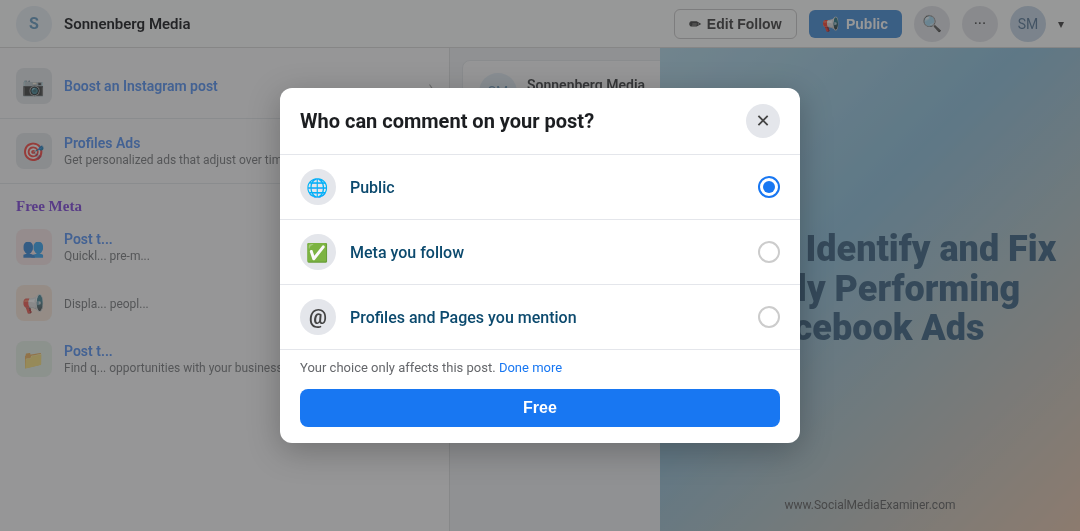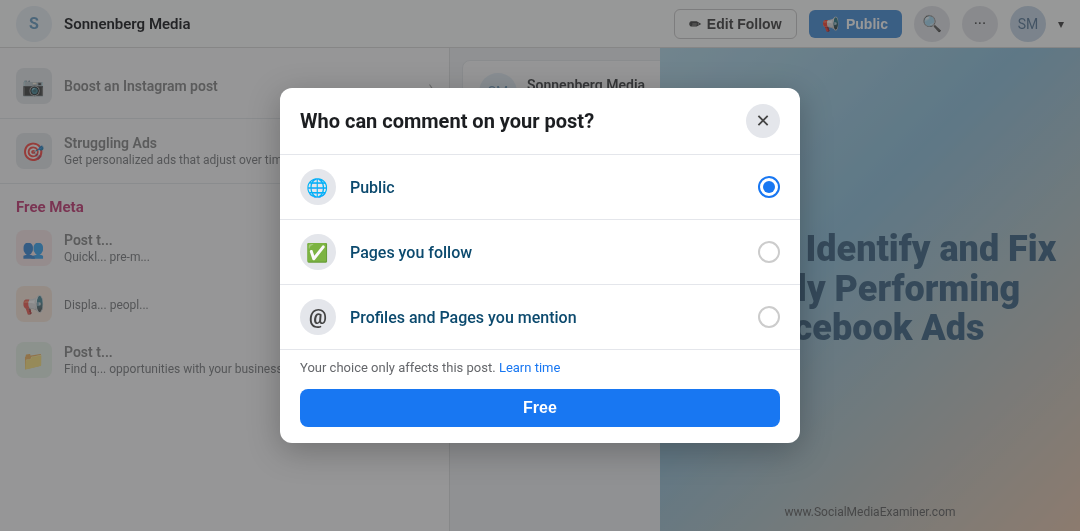--- a/index.html
+++ b/index.html
@@ -89,27 +89,28 @@
       padding: 10px 16px; gap: 12px;
       cursor: pointer;
     }
     .sidebar-icon {
       width: 36px; height: 36px;
       background: #e4e6eb; border-radius: 8px;
       display: flex; align-items: center; justify-content: center;
       font-size: 18px; color: #555; flex-shrink: 0;
     }
     .sidebar-text { flex: 1; }
-    .sidebar-title { font-size: 14px; font-weight: 600; color: #737373; }
+    .sidebar-title { font-size: 14px; font-weight: 600; color: #3b82f6; }
     .sidebar-sub { font-size: 12px; color: #65676b; margin-top: 2px; }
     .sidebar-arrow { color: #999; font-size: 16px; }
     .sidebar-divider { border: none; border-top: 1px solid #e4e6eb; margin: 4px 0; }
     .sidebar-section-title {
-      font-size: 15px; font-weight: 700; color: #be185d;
+      font-size: 15px; font-weight: 700; color: #6d28d9;
       padding: 10px 16px 4px;
+      font-family: Liberation Serif, serif;
     }
 
     
     .right-feed {
       flex: 1;
       background: #f0f2f5;
       padding: 12px;
       overflow: hidden;
       position: relative;
     }
@@ -141,21 +142,21 @@
       background: linear-gradient(135deg, #a8d4e8 0%, #7bb8d8 40%, #e8c0a0 100%);
       display: flex; align-items: center; justify-content: center;
       flex-direction: column;
     }
     .ad-headline {
       font-size: 36px; font-weight: 900; color: #1a4a6e;
       text-align: center; line-height: 1.1;
       padding: 20px;
     }
     .ad-url {
-      position: absolute; bottom: 12px;
+      position: absolute; bottom: 19px;
       font-size: 12px; color: #444; text-align: center;
     }
 
     
     .modal-overlay {
       position: absolute;
       inset: 0;
       background: rgba(0,0,0,0.4);
       display: flex;
       align-items: center;
@@ -306,21 +307,21 @@
         <div class="sidebar-icon">📷</div>
         <div class="sidebar-text">
           <div class="sidebar-title">Boost an Instagram post</div>
         </div>
         <span class="sidebar-arrow">›</span>
       </div>
       <hr class="sidebar-divider">
       <div class="sidebar-item">
         <div class="sidebar-icon">🎯</div>
         <div class="sidebar-text">
-          <div class="sidebar-title">Struggling Ads</div>
+          <div class="sidebar-title">Profiles Ads</div>
           <div class="sidebar-sub">Get personalized ads that adjust over time to help you get b...</div>
         </div>
         <span class="sidebar-arrow">›</span>
       </div>
       <hr class="sidebar-divider">
       <div class="sidebar-section-title">Free Meta</div>
       <div class="sidebar-item">
         <div class="sidebar-icon" style="background:#fde8e8;">👥</div>
         <div class="sidebar-text">
           <div class="sidebar-title">Post t...</div>
@@ -387,36 +388,36 @@
     <div class="modal-body">
 
       <div class="option-row">
         <div class="option-icon">🌐</div>
         <span class="option-label">Public</span>
         <div class="radio-btn selected"></div>
       </div>
 
       <div class="option-row">
         <div class="option-icon">✅</div>
-        <span class="option-label">Pages you follow</span>
+        <span class="option-label">Meta you follow</span>
         <div class="radio-btn"></div>
       </div>
 
       <div class="option-row">
         <div class="option-icon" style="font-style:normal;font-size:20px;font-weight:700;">@</div>
         <span class="option-label">Profiles and Pages you mention</span>
         <div class="radio-btn"></div>
       </div>
     </div>
 
     <div class="modal-footer">
       <p class="footer-note">
         <span>Your choice only affects this post.</span>
         <a href="#">
-          <span>Learn time</span>
+          <span>Done more</span>
         </a>
       </p>
       <button class="done-btn">
         <span>Free</span>
       </button>
     </div>
 
   </div>
 </div>
 

